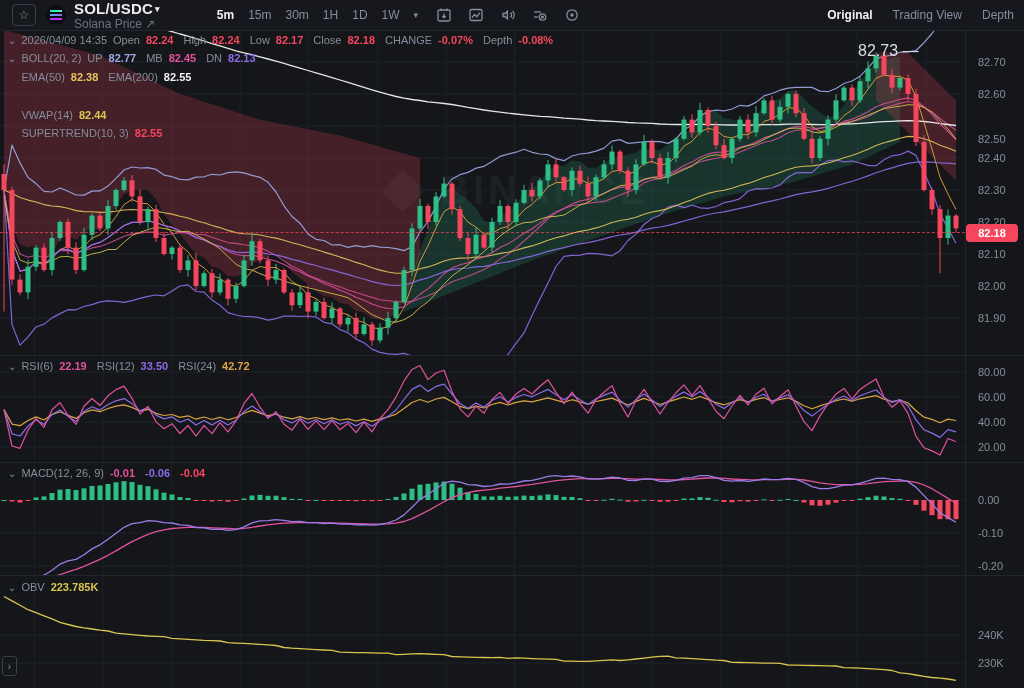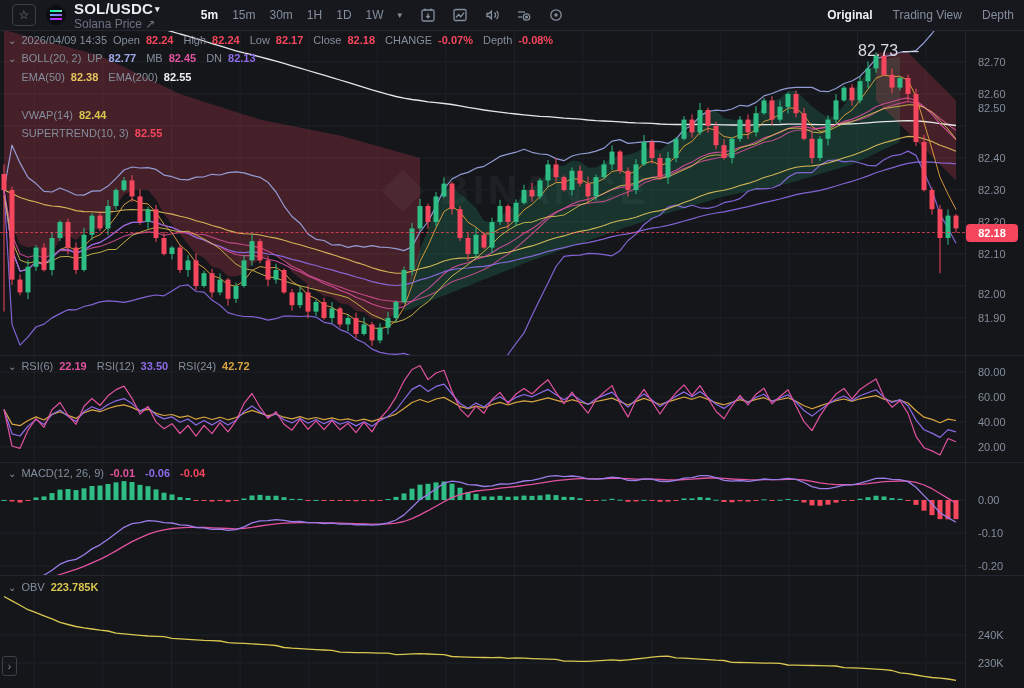--- a/index.html
+++ b/index.html
@@ -9,21 +9,21 @@
   #toolbar{position:absolute;left:0;top:0;width:1024px;height:30px;background:#16181d;
     border-bottom:1px solid #23262e;display:flex;align-items:center;z-index:30;}
   .tb-btn{width:22px;height:20px;border:1px solid #3a3f4a;border-radius:4px;display:flex;
     align-items:center;justify-content:center;color:#848e9c;font-size:12px;margin-left:12px;cursor:pointer;}
   .sol-logo{width:20px;height:20px;border-radius:50%;background:#0c0d12;margin-left:10px;position:relative;overflow:hidden;flex:none;}
   .sol-logo i{position:absolute;left:4px;width:12px;height:2.4px;display:block;}
   .sym-wrap{margin-left:8px;line-height:1;}
   .sym{color:#eaecef;font-size:15px;font-weight:bold;letter-spacing:.2px;}
   .sym .caret{color:#eaecef;font-size:9px;vertical-align:2px;margin-left:2px;}
   .sub{color:#6b7280;font-size:12px;margin-top:2px;}
-  #tf-group{display:flex;align-items:center;margin-left:34px;justify-content:space-between;}
+  #tf-group{display:flex;align-items:center;margin-left:50px;justify-content:space-between;}
   .tf{font-size:12px;color:#848e9c;margin:0 7px;cursor:pointer;}
   .tf.active{color:#f0f1f2;font-weight:bold;}
   .tf-caret{color:#848e9c;font-size:9px;margin:0 7px;cursor:pointer;}
   .icon-btn{width:26px;height:22px;display:flex;align-items:center;justify-content:center;margin-left:6px;cursor:pointer;}
   .icon-btn svg{stroke:#848e9c;fill:none;stroke-width:1.3;}
   #view-tabs{position:absolute;right:10px;top:0;height:30px;display:flex;align-items:center;}
   .vtab{font-size:12px;color:#848e9c;margin-left:20px;cursor:pointer;}
   .vtab.active{color:#f0f1f2;font-weight:bold;}
   
   .ind-row{position:absolute;left:8px;display:flex;align-items:center;font-size:11px;z-index:20;white-space:nowrap;}
@@ -659,26 +659,26 @@
     </svg>
 
   <div class="divider" style="top:355px"></div>
   <div class="divider" style="top:462px"></div>
   <div class="divider" style="top:575px"></div>
   <div id="axis-border"></div>
 
   <div id="axis-labels">
       <div class="ax-lbl" style="top: 62px;">82.70</div>
       <div class="ax-lbl" style="top: 94px;">82.60</div>
-      <div class="ax-lbl" style="top: 108px; text-align: center;">82.50</div>
+      <div class="ax-lbl" style="top: 139px; text-align: center;">82.50</div>
       <div class="ax-lbl" style="top: 158px;">82.40</div>
       <div class="ax-lbl" style="top: 190px;">82.30</div>
       <div class="ax-lbl" style="top: 222px;">82.20</div>
       <div class="ax-lbl" style="top: 254px;">82.10</div>
-      <div class="ax-lbl" style="top: 286px; margin-top: 8px;">82.00</div>
+      <div class="ax-lbl" style="top: 286px;">82.00</div>
       <div class="ax-lbl" style="top: 318px;">81.90</div>
       <div class="ax-lbl" style="top: 372px;">80.00</div>
       <div class="ax-lbl" style="top: 397px;">60.00</div>
       <div class="ax-lbl" style="top: 422px;">40.00</div>
       <div class="ax-lbl" style="top: 447px;">20.00</div>
       <div class="ax-lbl" style="top: 500px;">0.00</div>
       <div class="ax-lbl" style="top: 533px;">-0.10</div>
       <div class="ax-lbl" style="top: 566px;">-0.20</div>
       <div class="ax-lbl" style="top: 635px;">240K</div>
       <div class="ax-lbl" style="top: 663px;">230K</div>

